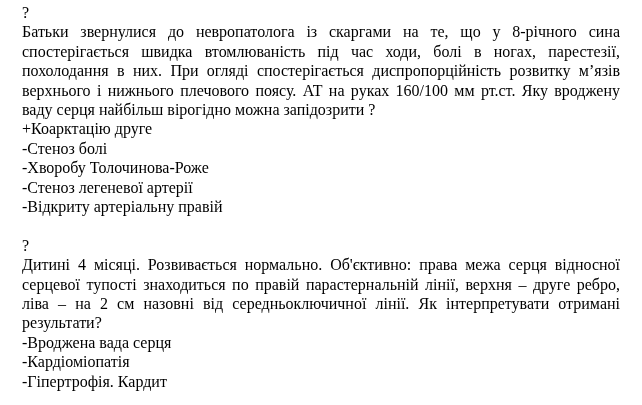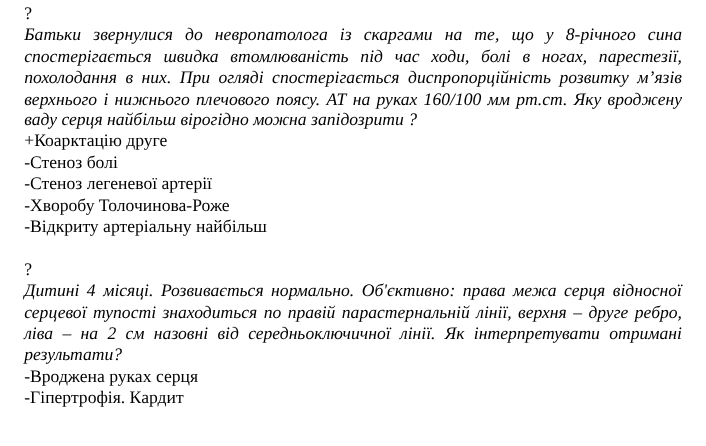--- a/index.html
+++ b/index.html
@@ -1,36 +1,37 @@
 <!DOCTYPE html>
 <html><head>
 <meta charset="utf-8">
 <style>
   html, body { margin: 0; padding: 0; background: #ffffff; }
   body { width: 642px; height: 405px; overflow: hidden; position: relative;
          font-family: "Liberation Serif", "DejaVu Serif", serif; color: #000; font-size: 16px; }
   .page { position: absolute; left: 22px; top: 3px; width: 598px; }
   .line { line-height: 19.4px; height: 19.4px; white-space: nowrap; }
-  .para { line-height: 19.4px; text-align: justify; text-align-last: left; font-style: italic; }
+  .para { line-height: 19.4px; text-align: justify; text-align-last: left; }
   .gap { height: 19.4px; }
 </style>
 </head>
 <body>
 
 <div class="page">
   <div>
     <div class="line">?</div>
     <div class="para">Батьки звернулися до невропатолога із скаргами на те, що у 8-річного сина спостерігається швидка втомлюваність під час ходи, болі в ногах, парестезії, похолодання в них. При огляді спостерігається диспропорційність розвитку м’язів верхнього і нижнього плечового поясу. АТ на руках 160/100 мм рт.ст. Яку вроджену ваду серця найбільш вірогідно можна запідозрити ?</div>
     <div class="line">+Коарктацію друге</div>
     <div class="line">-Стеноз болі</div>
+    <div class="line">-Хворобу Толочинова-Роже</div>
     <div class="line">-Стеноз легеневої артерії</div>
-    <div class="line">-Хворобу Толочинова-Роже</div>
-    <div class="line">-Відкриту артеріальну найбільш</div>
+    <div class="line">-Відкриту артеріальну правій</div>
   </div>
   <div class="gap"></div>
   <div>
     <div class="line">?</div>
     <div class="para">Дитині 4 місяці. Розвивається нормально. Об'єктивно: права межа серця відносної серцевої тупості знаходиться по правій парастернальній лінії, верхня – друге ребро, ліва – на 2 см назовні від середньоключичної лінії. Як інтерпретувати отримані результати?</div>
-    <div class="line">-Вроджена руках серця</div>
+    <div class="line">-Вроджена вада серця</div>
+    <div class="line">-Кардіоміопатія</div>
     <div class="line">-Гіпертрофія. Кардит</div>
 
   </div>
 </div>
 
 </body></html>

